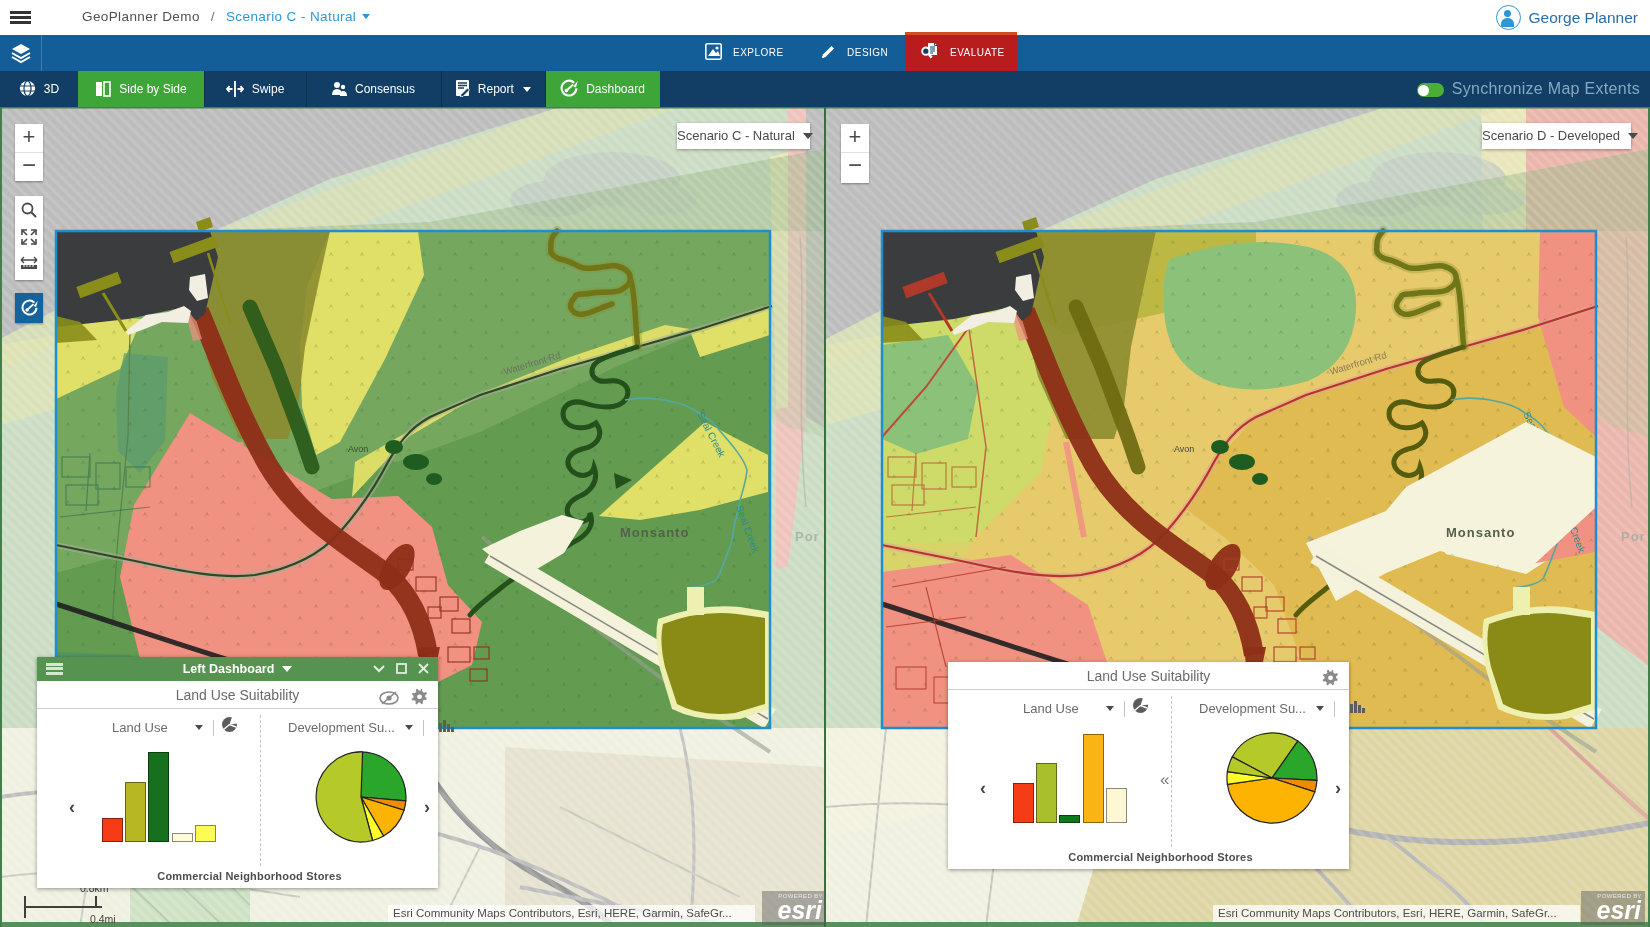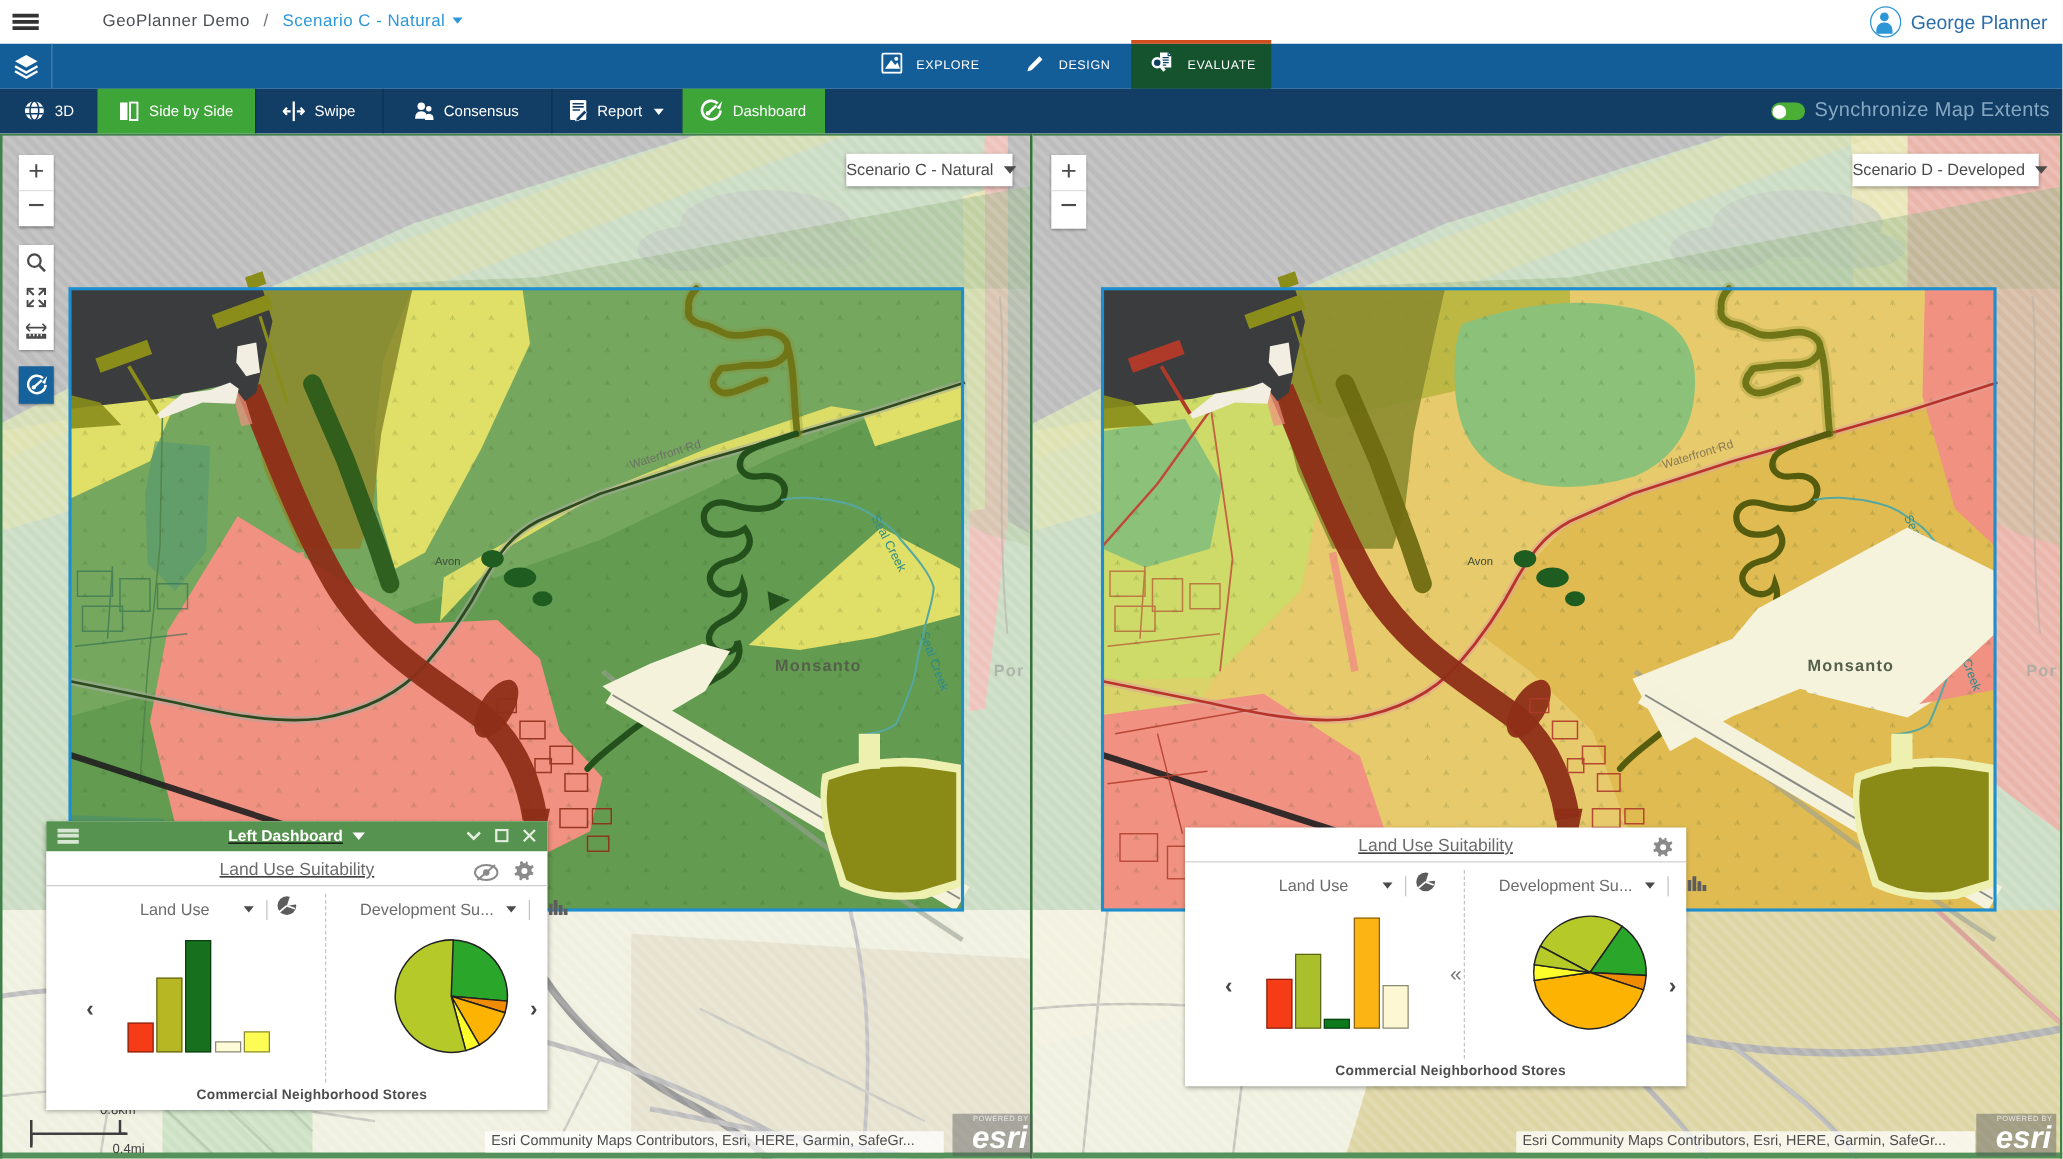--- a/index.html
+++ b/index.html
@@ -11,39 +11,39 @@
 #crumb .scen { color:#2c97d8; }
 .car { display:inline-block; width:0; height:0; border-left:4.5px solid transparent; border-right:4.5px solid transparent; border-top:5.5px solid #2c97d8; margin-left:6px; vertical-align:2px;}
 #user { position:absolute; right:12px; top:5px; font-size:15.5px; color:#2b6da9; }
 #user .av { display:inline-block; width:25px; height:25px; border:1.6px solid #2d96d5; border-radius:50%; vertical-align:-7px; margin-right:8px; position:relative; overflow:hidden;}
 #user .av:before { content:""; position:absolute; left:7.5px; top:3.5px; width:7px; height:7px; border-radius:50%; background:#2d96d5;}
 #user .av:after { content:""; position:absolute; left:4.5px; top:12px; width:13px; height:9px; border-radius:6px 6px 0 0; background:#2d96d5;}
 #nav { height:36px; background:#135d99; position:relative; }
 #layersbtn { position:absolute; left:0; top:0; width:42px; height:36px; border-right:1px solid #4380ac; }
 .tab { position:absolute; top:0; height:36px; line-height:36px; color:#fff; font-size:10px; letter-spacing:.5px; }
 .tab svg { vertical-align:-4px; margin-right:11px; }
-#tabEv { background:#14532d; }
+#tabEv { background:#b91c1c; }
 #tabEv .ob { position:absolute; left:0; top:-3px; height:3px; width:100%; background:#d14e1f; }
 #tools { height:36px; background:#123e66; position:relative; color:#fff; }
 .tbtn { position:absolute; top:0; height:36px; line-height:36px; font-size:12px; color:#fff; text-align:center;}
 .tbtn svg { vertical-align:-4px; margin-right:8px;}
 .green { background:#3ea539; }
 .tsep { position:absolute; top:0; width:1px; height:36px; background:#0d3052; }
 #sync { position:absolute; right:10px; top:0; height:36px; line-height:36px; font-size:16px; color:#86a8c2; letter-spacing:.3px;}
 #pill { display:inline-block; width:27px; height:14px; background:#4caf35; border-radius:7px; position:relative; vertical-align:-3px; margin-right:8px;}
 #pill:before { content:""; position:absolute; left:1.5px; top:1.5px; width:11px; height:11px; border-radius:50%; background:#fff; }
 #maps { position:relative; width:1650px; height:820px; background:#cbdcc4;}
 #lmap,#rmap { position:absolute; top:0; width:824px; height:820px; }
 #lmap { left:0; } #rmap { left:826px; }
 #mapdiv { position:absolute; left:824px; top:0; width:2px; height:820px; background:#35713d; z-index:5;}
 .ctl { position:absolute; background:#fff; box-shadow:0 1px 2px rgba(0,0,0,.35); z-index:6;}
 .zbtn { position:relative; width:28px; height:28px; color:#4a4a4a; font-size:21px; text-align:center; line-height:26px;}
 .scen-dd { position:absolute; top:16px; height:26px; background:#fff; box-shadow:0 1px 3px rgba(0,0,0,.35); font-size:13px; color:#4a4a4a; line-height:26px; text-align:center; z-index:6; white-space:nowrap;}
 .scen-dd .car { border-top-color:#4a4a4a; margin-left:8px; vertical-align:1px; border-left-width:5px; border-right-width:5px; border-top-width:6px;}
-.dash { position:absolute; width:401px; background:#fff; box-shadow:0 1px 4px rgba(0,0,0,.4); z-index:8;text-decoration:underline; }
+.dash { position:absolute; width:401px; background:#fff; box-shadow:0 1px 4px rgba(0,0,0,.4); z-index:8; }
 .dash-title { height:24px; background:#579350; color:#fff; position:relative; text-align:center; font-size:12.5px; font-weight:bold; line-height:24px;}
 .dash-title .bars { position:absolute; left:9px; top:6px; width:17px; height:12px;}
 .dash-title .bars div { height:2.6px; background:#d7e6d3; margin-bottom:1.9px;}
 .dcar { display:inline-block; width:0; height:0; border-left:5px solid transparent; border-right:5px solid transparent; border-top:6px solid #fff; margin-left:8px; vertical-align:1px;}
 .wicons { position:absolute; right:9px; top:0; height:24px; line-height:23px; color:#e3eee0; }
 .wicons svg { margin-left:11px; vertical-align:middle;}
 .dash-sub { height:28px; line-height:28px; text-align:center; font-size:14px; color:#6b6b6b; border-bottom:1px solid #cfcfcf; position:relative;}
 .dash-sub .sicons { position:absolute; right:10px; top:5px; }
 .dash-sub .sicons svg { margin-left:12px; }
 .dash-body { position:relative; height:179px;margin-left:24px; }

